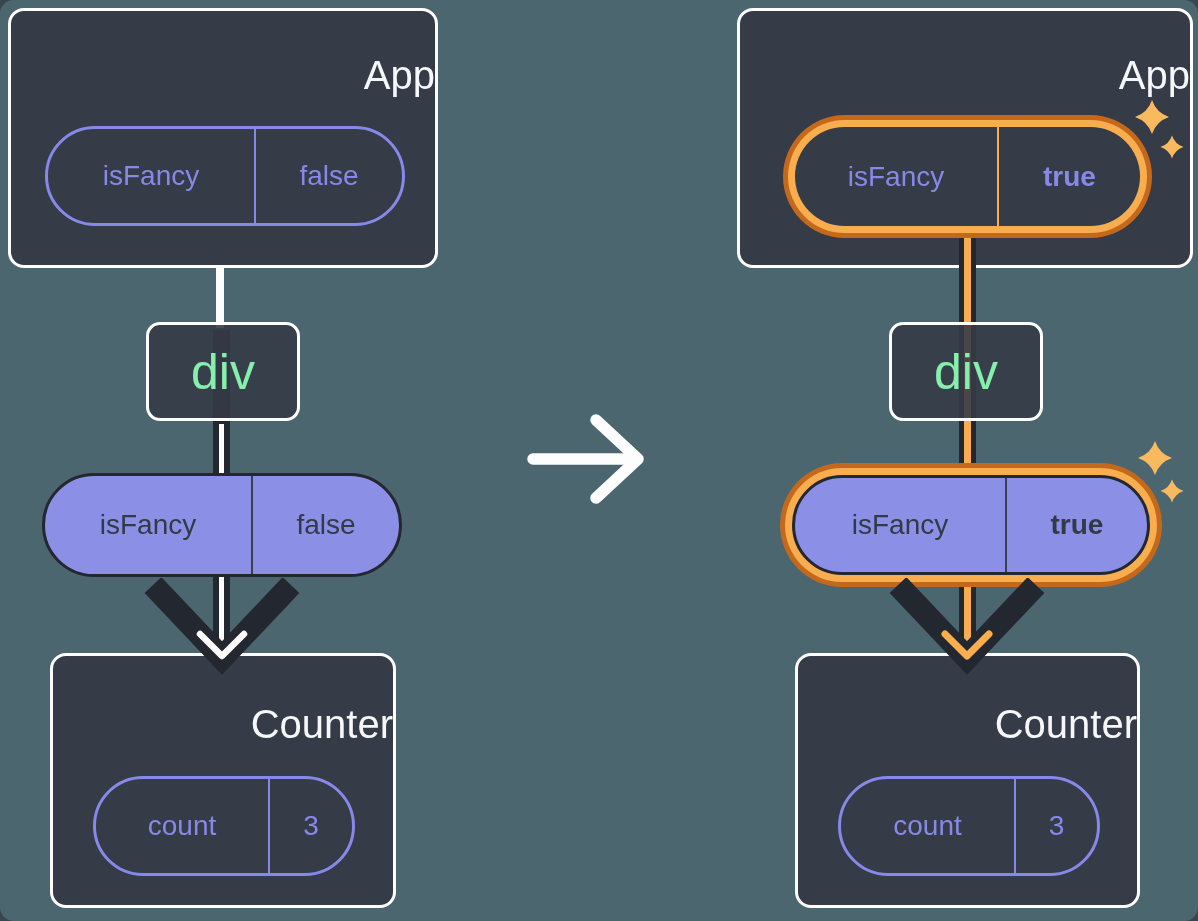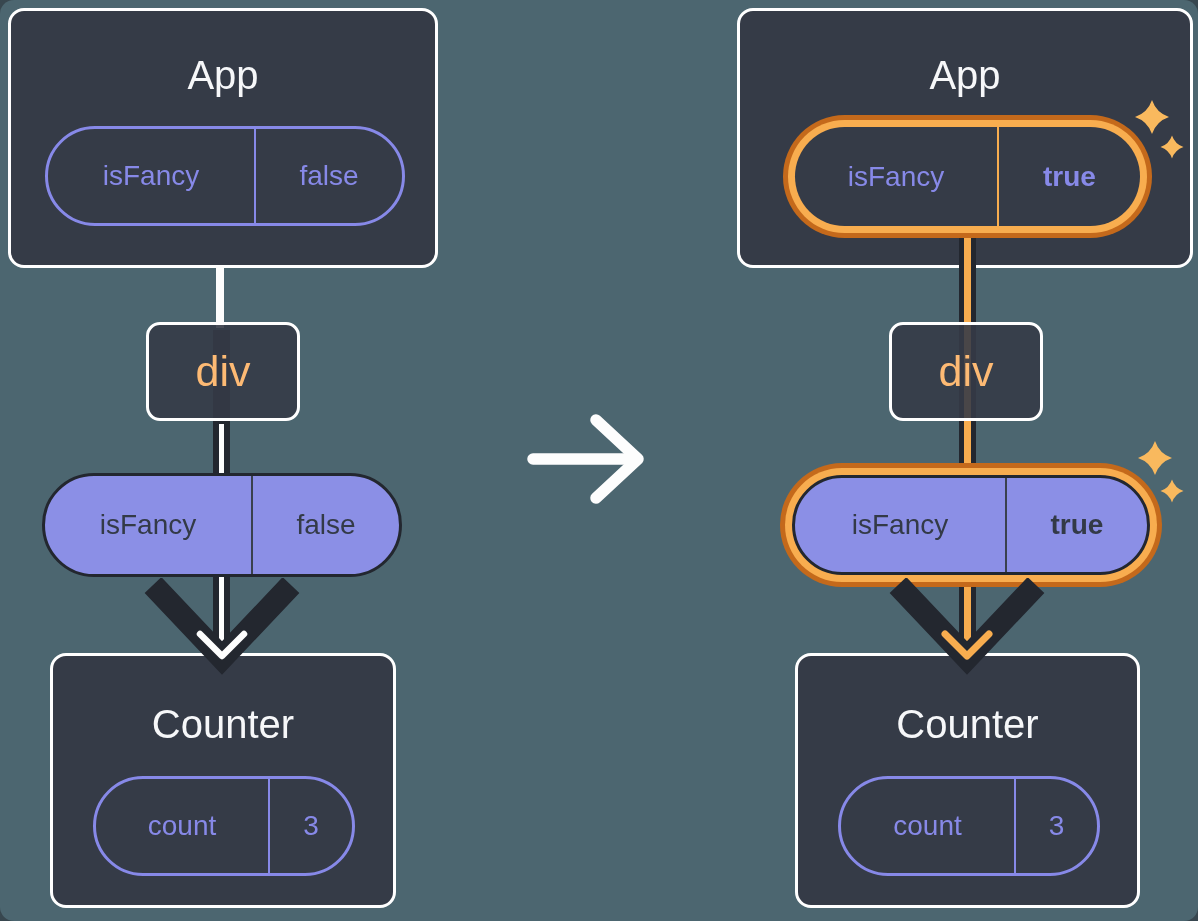--- a/index.html
+++ b/index.html
@@ -10,24 +10,24 @@
     font-family:"Liberation Sans","DejaVu Sans",sans-serif;
   }
   .node{
     position:absolute;background:var(--node-fill,#353B47);
     border:3px solid var(--node-border,#fff);
     border-radius:16px;box-sizing:border-box;z-index:1;
   }
   .node.semi{background:rgba(53,59,71,0.90);z-index:3;border-radius:14px;
     display:flex;align-items:center;justify-content:center;}
   .node-title{
-    position:absolute;left:0;right:0;text-align:center;
+    position:absolute;left:0;right:0;text-align:right;
     color:#F6F7F9;font-size:40px;line-height:1.1;
   }
-  .div-label{color:#fdba74;font-size:43px;}
+  .div-label{color:#86efac;font-size:50px;}
   .pill{
     position:absolute;display:flex;align-items:stretch;
     border-radius:999px;box-sizing:border-box;font-size:28px;
   }
   .cell{display:flex;align-items:center;justify-content:center;box-sizing:border-box;}
   .pill-outline{border:3px solid var(--purple,#8789E8);color:var(--purple,#8789E8);}
   .pill-outline .value{border-left:2.5px solid var(--purple,#8789E8);}
   .pill-solid{background:var(--purple-fill,#8B8FE6);border:3px solid var(--dark,#23272F);
     color:var(--dark-text,#333A47);z-index:4;}
   .pill-solid .value{border-left:2.5px solid #3A414E;}

